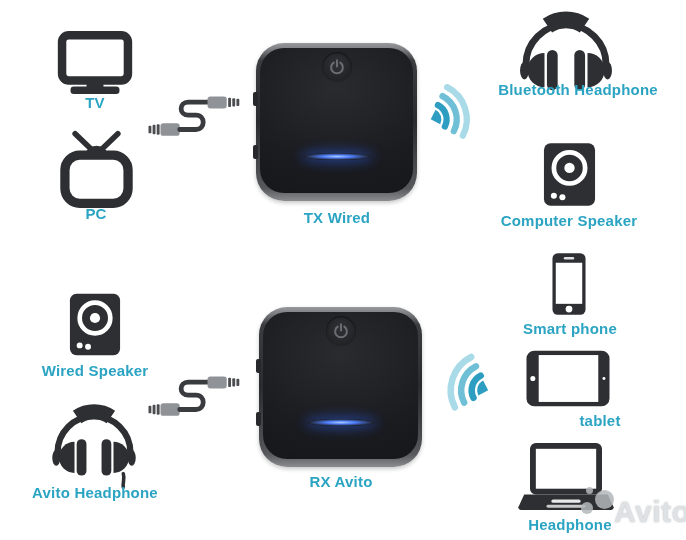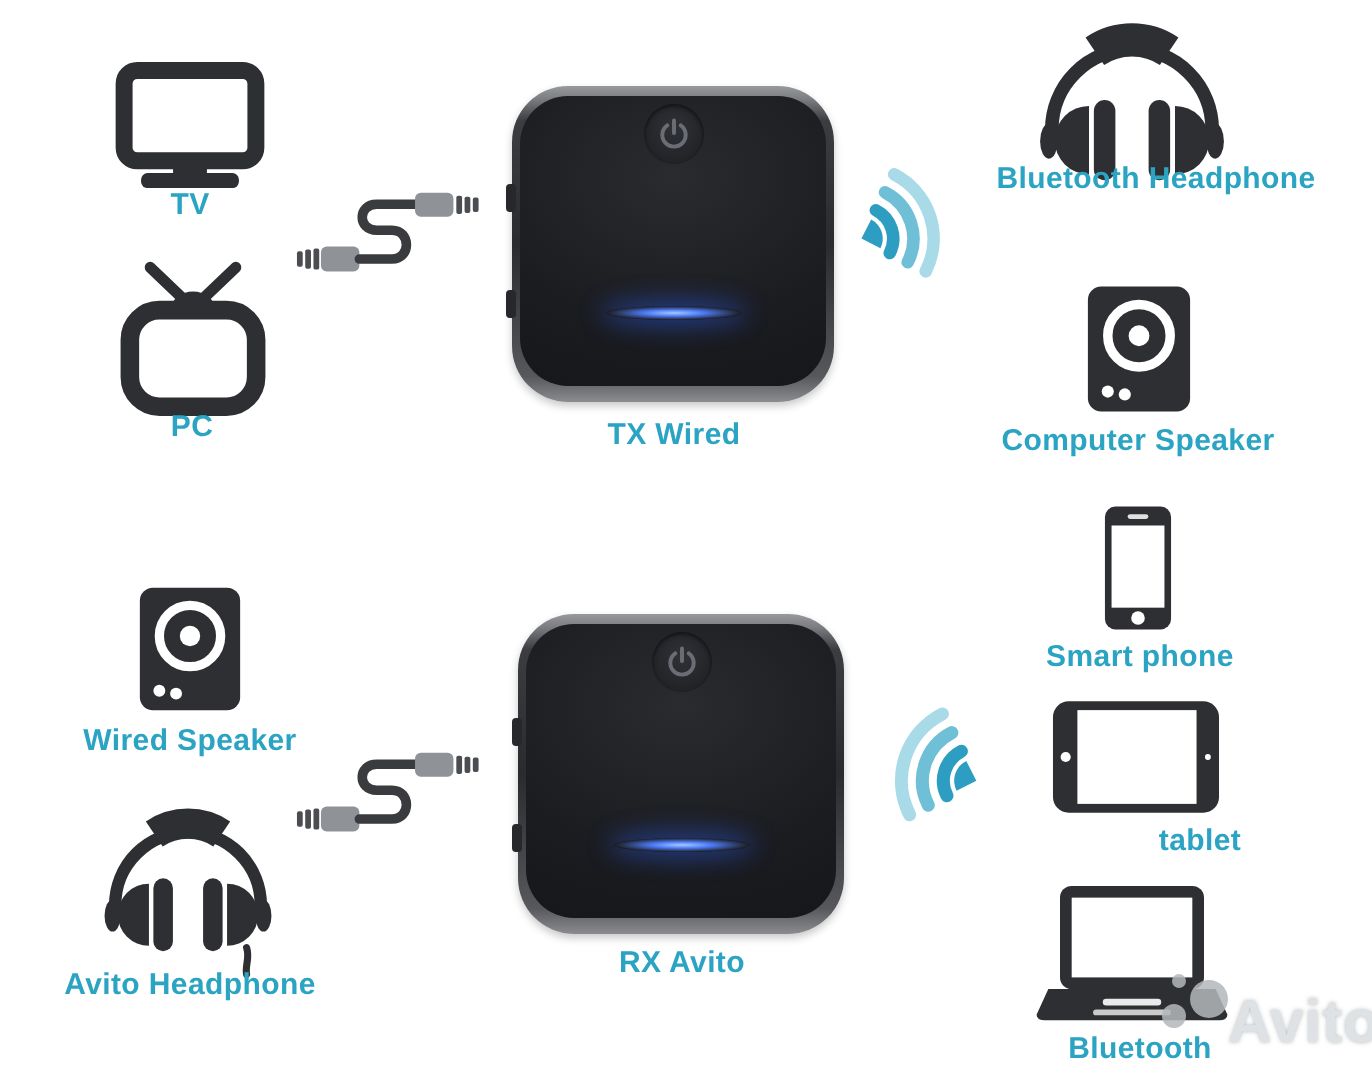--- a/index.html
+++ b/index.html
@@ -292,21 +292,21 @@
     
     <div class="abs" style="left:517px;top:442px;width:98px;height:72px">
       <svg viewBox="0 0 100 74">
         <rect class="if" x="13" y="1" width="74" height="53" rx="6"></rect>
         <rect class="wf" x="19" y="7" width="62" height="41"></rect>
         <path class="if" d="M7 54 H93 L99 67 Q99 70 95 70 H5 Q1 70 1 67 Z"></path>
         <rect class="wf" x="35" y="59" width="30" height="3.5" rx="1.7" opacity=".9"></rect>
         <rect class="wf" x="30" y="64.5" width="40" height="3" rx="1.5" opacity=".75"></rect>
       </svg>
     </div>
-    <div class="label" style="left:520px;top:516px;width:100px">Bluetooth</div>
+    <div class="label" style="left:520px;top:516px;width:100px">Headphone</div>
   </div>
 
   
   <div class="watermark" style="left:574px;top:483px;width:112px;height:57px">
     <span class="wm-dot" style="left:12px;top:4px;width:7px;height:7px"></span>
     <span class="wm-dot" style="left:21px;top:7px;width:19px;height:19px"></span>
     <span class="wm-dot" style="left:7px;top:19px;width:12px;height:12px"></span>
     <span class="wm-text" style="left:40px;top:12px">Avito</span>
   </div>
 

